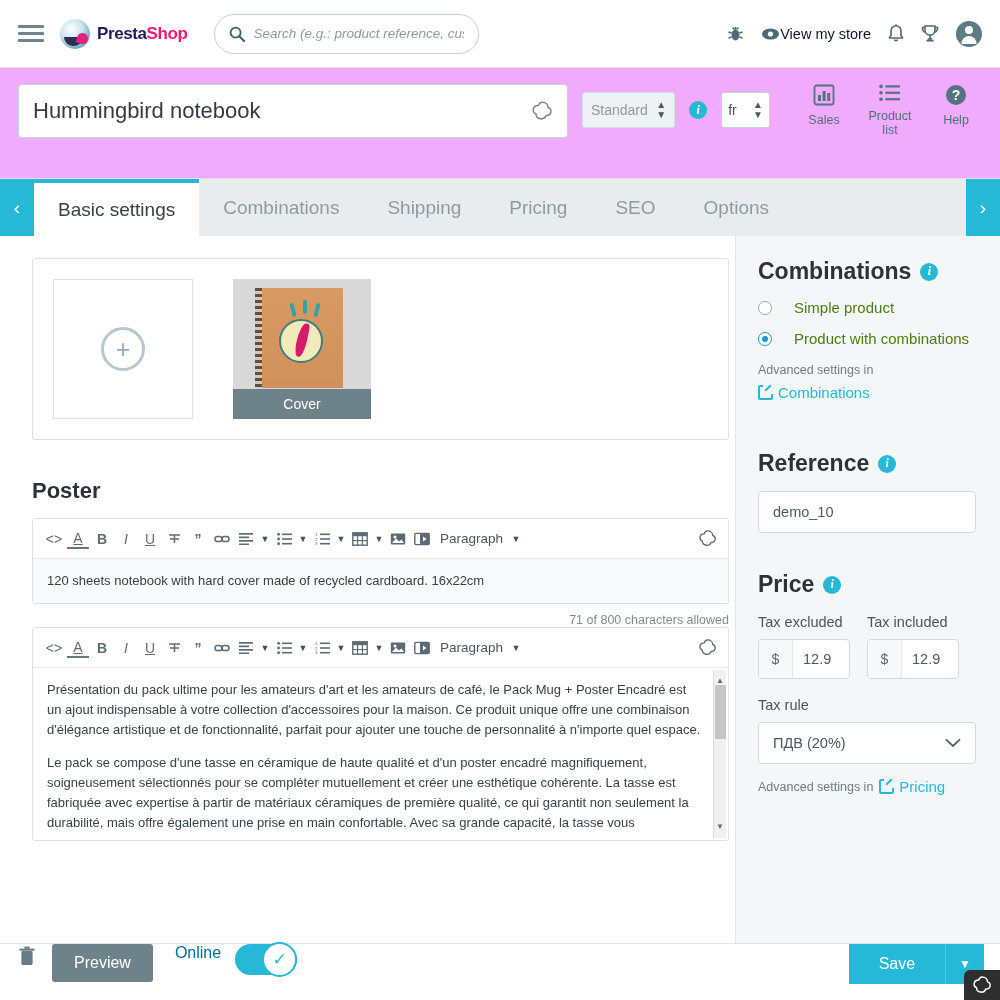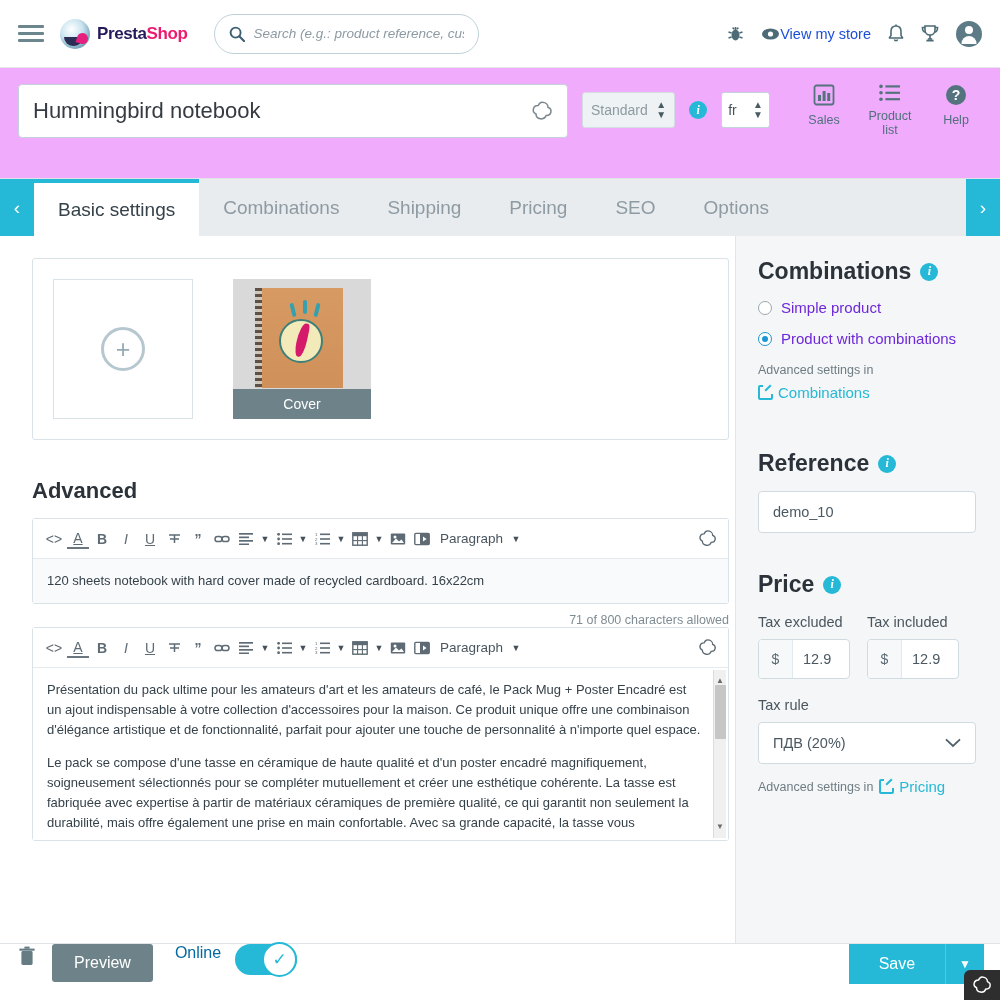--- a/index.html
+++ b/index.html
@@ -47,21 +47,21 @@
     font-size: 13.5px; color: #8d9aa3; font-style: italic;
     white-space: nowrap; overflow: hidden;
   }
 
   .top-right {
     margin-left: auto; display: flex; align-items: center; gap: 17px;
     color: #5d7b85;
   }
   .top-right .item {
     display: flex; align-items: center; 
-    font-size: 14.5px; color: #1d4ed8; cursor: pointer;
+    font-size: 14.5px; color: #0f172a; cursor: pointer;
   }
   .icon-sq { display: inline-flex; align-items: center; justify-content: center; }
   .avatar-circ {
     width: 26px; height: 26px; border-radius: 50%;
     background: #5c7b86; position: relative;
   }
   .avatar-circ:before {
     content: ''; position: absolute; left: 50%; top: 5px; transform: translateX(-50%);
     width: 8px; height: 8px; border-radius: 50%; background: #fff;
   }
@@ -222,22 +222,22 @@
     width: 697px; text-align: right; font-size: 12.5px; color: #7f8c93;
     margin-top: 9px;
   }
 
   
   .r-h {
     font-size: 23px; font-weight: bold; color: #2b3239;
     display: flex; align-items: center; gap: 9px;
   }
   .radio-row {
-    display: flex; align-items: center; gap: 9px; margin-top: 14px;
-    font-size: 15px; color: #6d28d9; cursor: pointer; text-align: center;
+    display: flex; align-items: center; gap: 22px; margin-top: 14px;
+    font-size: 15px; color: #4d7c0f; cursor: pointer; text-align: center;
   }
   .radio {
     width: 14px; height: 14px; border-radius: 50%; border: 1px solid #9aa8b0;
     background: #fff; flex: none; position: relative;
   }
   .radio.on { border-color: #1a96d4; }
   .radio.on:after {
     content: ''; position: absolute; left: 3px; top: 3px;
     width: 6px; height: 6px; border-radius: 50%; background: #1a96d4;
   }
@@ -492,21 +492,21 @@
           <div class="nb-spiral"></div>
           <div class="nb-badge"></div>
           <div class="nb-bird"></div>
           <div class="nb-feather" style="left:58px;top:24px;transform:rotate(-14deg);"></div>
           <div class="nb-feather" style="left:70px;top:21px;"></div>
           <div class="nb-feather" style="left:82px;top:24px;transform:rotate(14deg);"></div>
           <div class="thumb-label">Cover</div>
         </div>
       </div>
 
-      <div class="sec-h l">Advanced</div>
+      <div class="sec-h l">Poster</div>
 
       <div class="editor">
         <div class="ed-toolbar">
           <span class="tb">&lt;&gt;</span>
           <span class="tb" style="border-bottom:2px solid #6b7780;height:20px;">
               <u>A</u>
             </span>
           <span class="tb">
               <b>B</b>
             </span>

